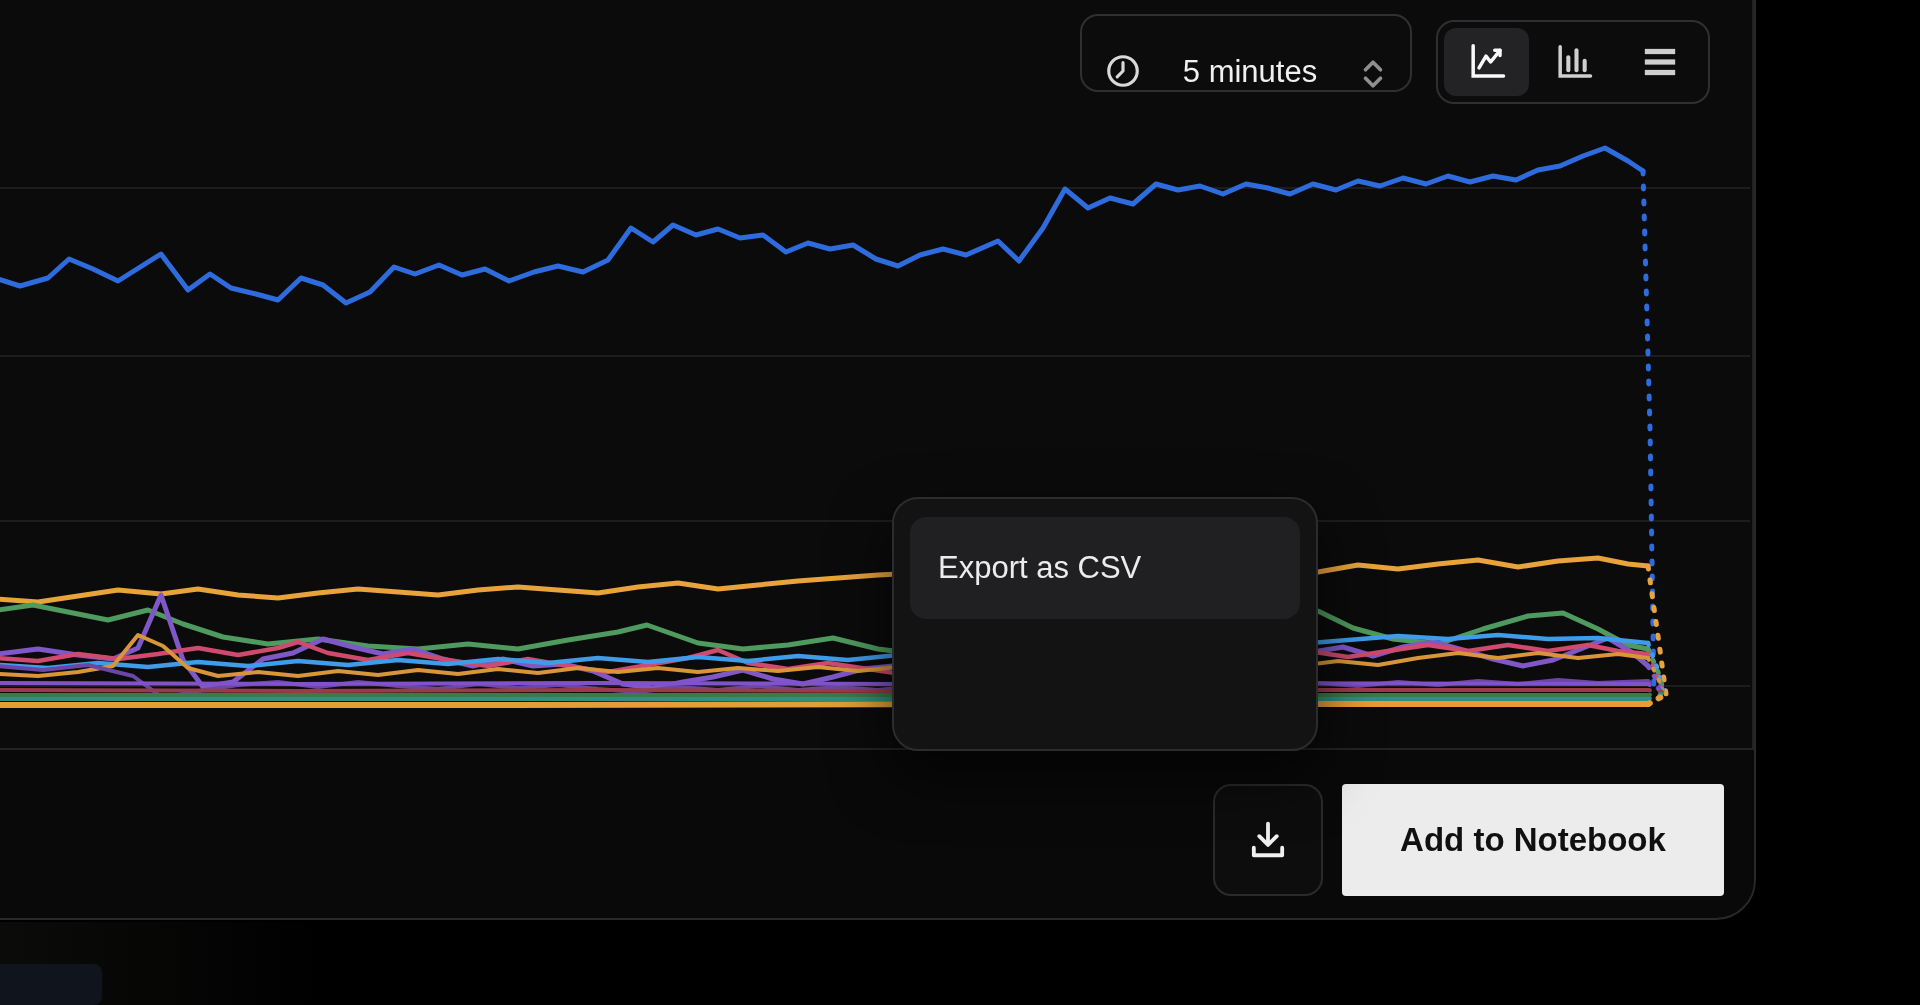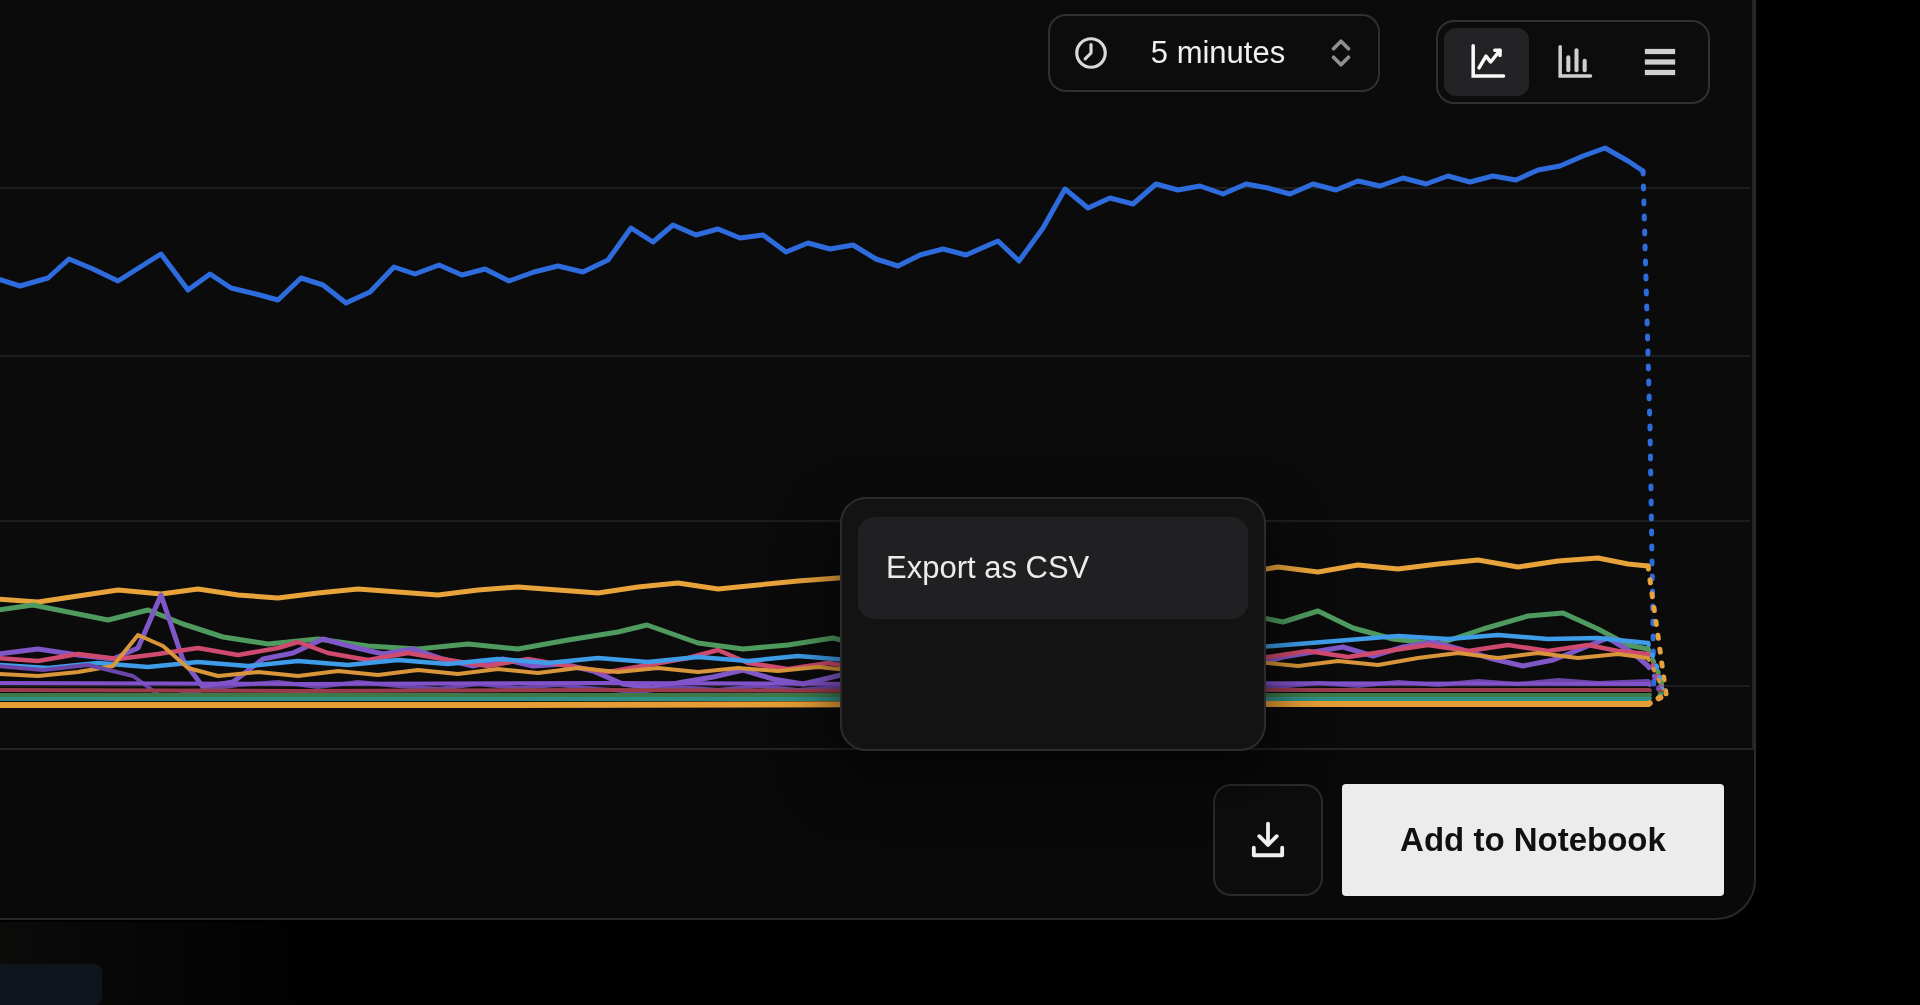--- a/index.html
+++ b/index.html
@@ -17,42 +17,42 @@
   
   .chart-region {
     position:absolute; left:-2px; top:-2px; width:1756px; height:752px;
     background:#0b0b0c;
     border-right:2px solid #232325; border-bottom:2px solid #232325;
   }
   .chart-region svg { position:absolute; left:0; top:0; }
 
   
   .time-select {
-    position:absolute; left:1048px; top:14px; width:332px; height:78px;
+    position:absolute; left:1080px; top:14px; width:332px; height:78px;
     border:2px solid #303032; border-radius:18px; background:#0c0c0d;
-    display:flex; align-items:center; padding:14px 22px; gap:16px; cursor:pointer;
+    display:flex; align-items:flex-end; padding:0 22px; gap:16px; cursor:pointer;
   }
   .time-select .label { color:#f0f0f0; font-size:31px; flex:1; text-align:center; }
   .icon { display:inline-flex; align-items:center; justify-content:center; }
 
   
   .view-toggle {
     position:absolute; left:1436px; top:20px; width:274px; height:84px;
     border:2px solid #303032; border-radius:18px; background:#0c0c0d;
     display:flex; align-items:center; padding:6px; gap:2px;
   }
   .view-btn {
     flex:1; height:68px; display:flex; align-items:center; justify-content:center;
     border-radius:12px; background:transparent; border:none; cursor:pointer;
   }
   .view-btn.active { background:#232326; }
 
   
   .export-menu {
-    position:absolute; left:840px; top:497px; width:426px; height:254px;
+    position:absolute; left:892px; top:497px; width:426px; height:254px;
     background:#131314; border:2px solid #2c2c2e; border-radius:26px;
     padding:18px 16px; box-shadow:0 24px 60px rgba(0,0,0,.65);
     display:flex; flex-direction:column; gap:8px; z-index:20;
   }
   .menu-item {
     height:102px; display:flex; align-items:center; padding-left:28px;
     color:#ececec; font-size:31px; border-radius:16px; cursor:pointer;
   }
   .menu-item.highlighted { background:#202023; }
 

